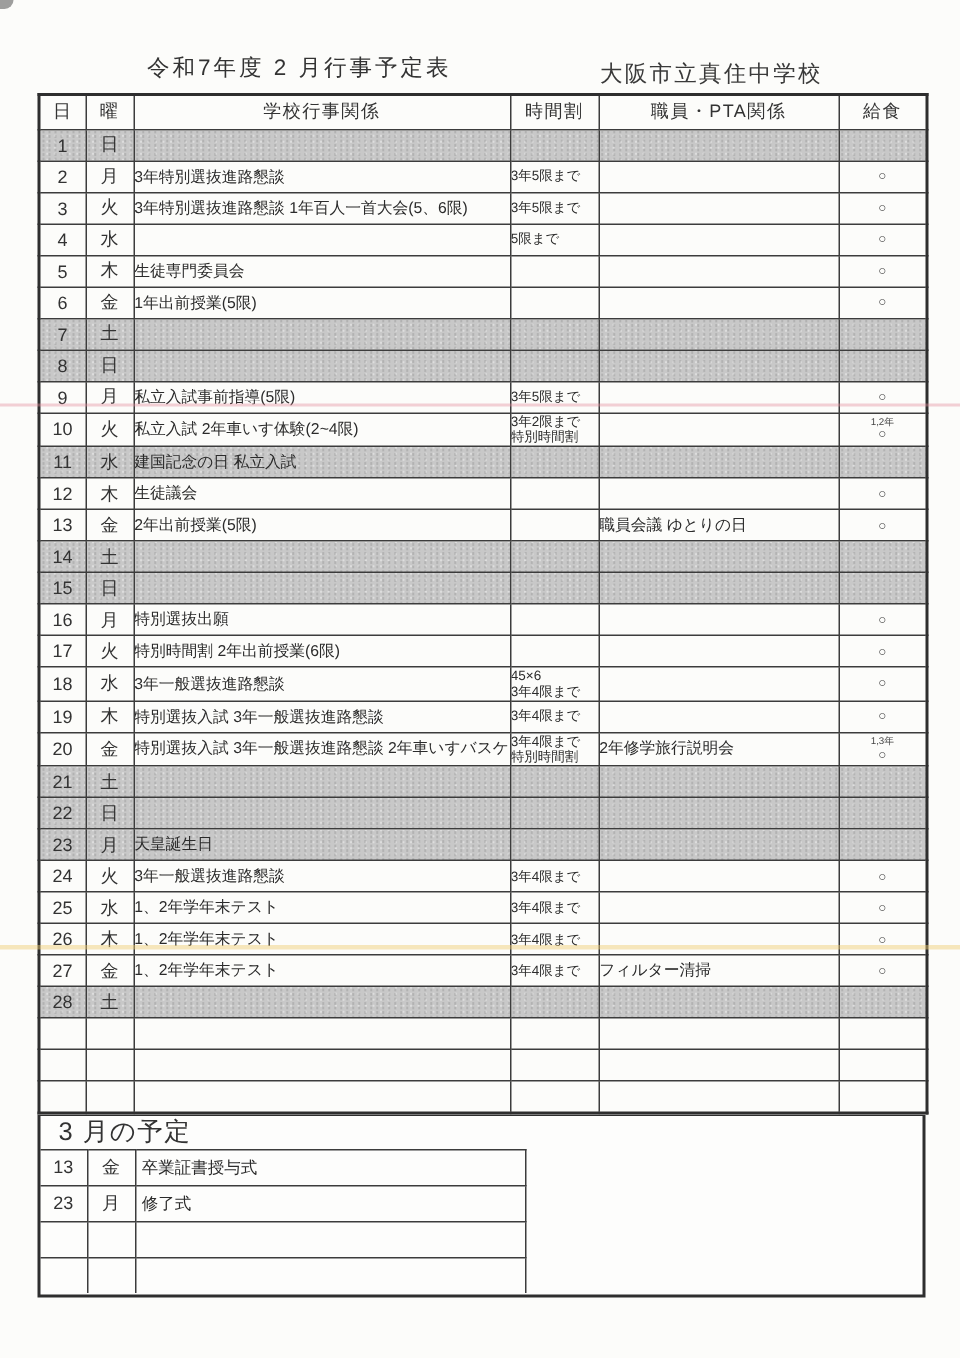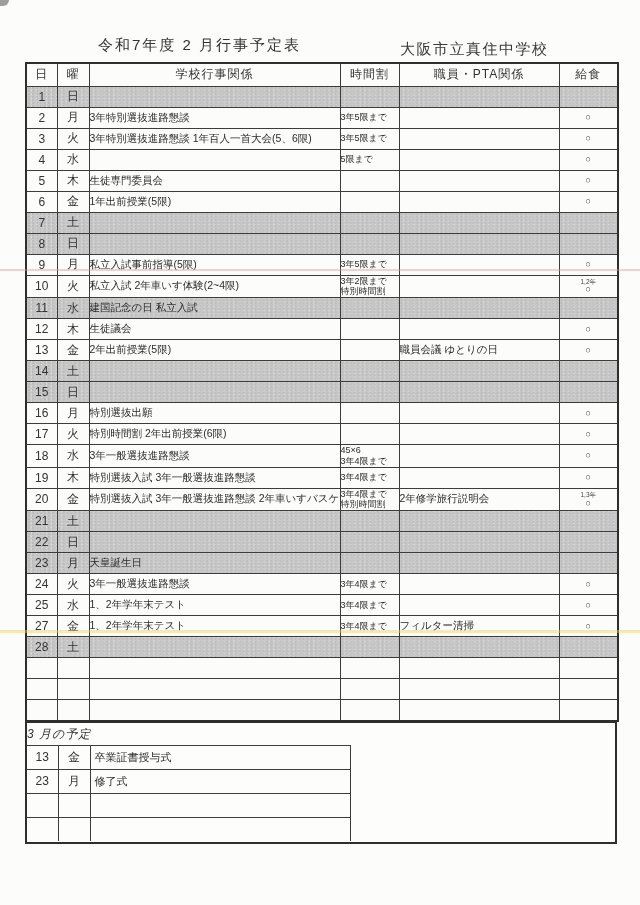--- a/index.html
+++ b/index.html
@@ -45,22 +45,22 @@
       radial-gradient(rgba(255,255,255,0.40) 1px, transparent 1px);
     background-size:4px 3px, 5px 4px;
     background-position:0 0, 2px 2px;
   }
 
   .march-box {
     width:592px; height:122px; border:2px solid #2e2e2e; border-top-width:1px;
     position:relative; background:#fdfdfc;
   }
   .march-title {
-    height:22px; line-height:22px; padding-left:0;
-    font-size:12px; letter-spacing:1px; color:#333;font-style:italic;
+    height:22px; line-height:22px; padding-left:12px;
+    font-size:17px; letter-spacing:1px; color:#333;
   }
   table.march {
     border-collapse:collapse; table-layout:fixed; width:323px;
     position:absolute; left:0; top:22px;
   }
   table.march td {
     border:1px solid #3c3c3c; padding:0; overflow:hidden; white-space:nowrap;
     height:24px; vertical-align:middle;
   }
   table.march td:first-child { border-left:none; }
@@ -309,20 +309,28 @@
           <td class="c-day">24</td>
           <td class="c-wd">火</td>
           <td class="c-event">3年一般選抜進路懇談</td>
           <td class="c-time">3年4限まで</td>
           <td class="c-staff"></td>
           <td class="c-lunch">○</td>
         </tr>
         <tr class="row">
           <td class="c-day">25</td>
           <td class="c-wd">水</td>
+          <td class="c-event">1、2年学年末テスト</td>
+          <td class="c-time">3年4限まで</td>
+          <td class="c-staff"></td>
+          <td class="c-lunch">○</td>
+        </tr>
+        <tr class="row">
+          <td class="c-day">26</td>
+          <td class="c-wd">木</td>
           <td class="c-event">1、2年学年末テスト</td>
           <td class="c-time">3年4限まで</td>
           <td class="c-staff"></td>
           <td class="c-lunch">○</td>
         </tr>
         <tr class="row">
           <td class="c-day">27</td>
           <td class="c-wd">金</td>
           <td class="c-event">1、2年学年末テスト</td>
           <td class="c-time">3年4限まで</td>

